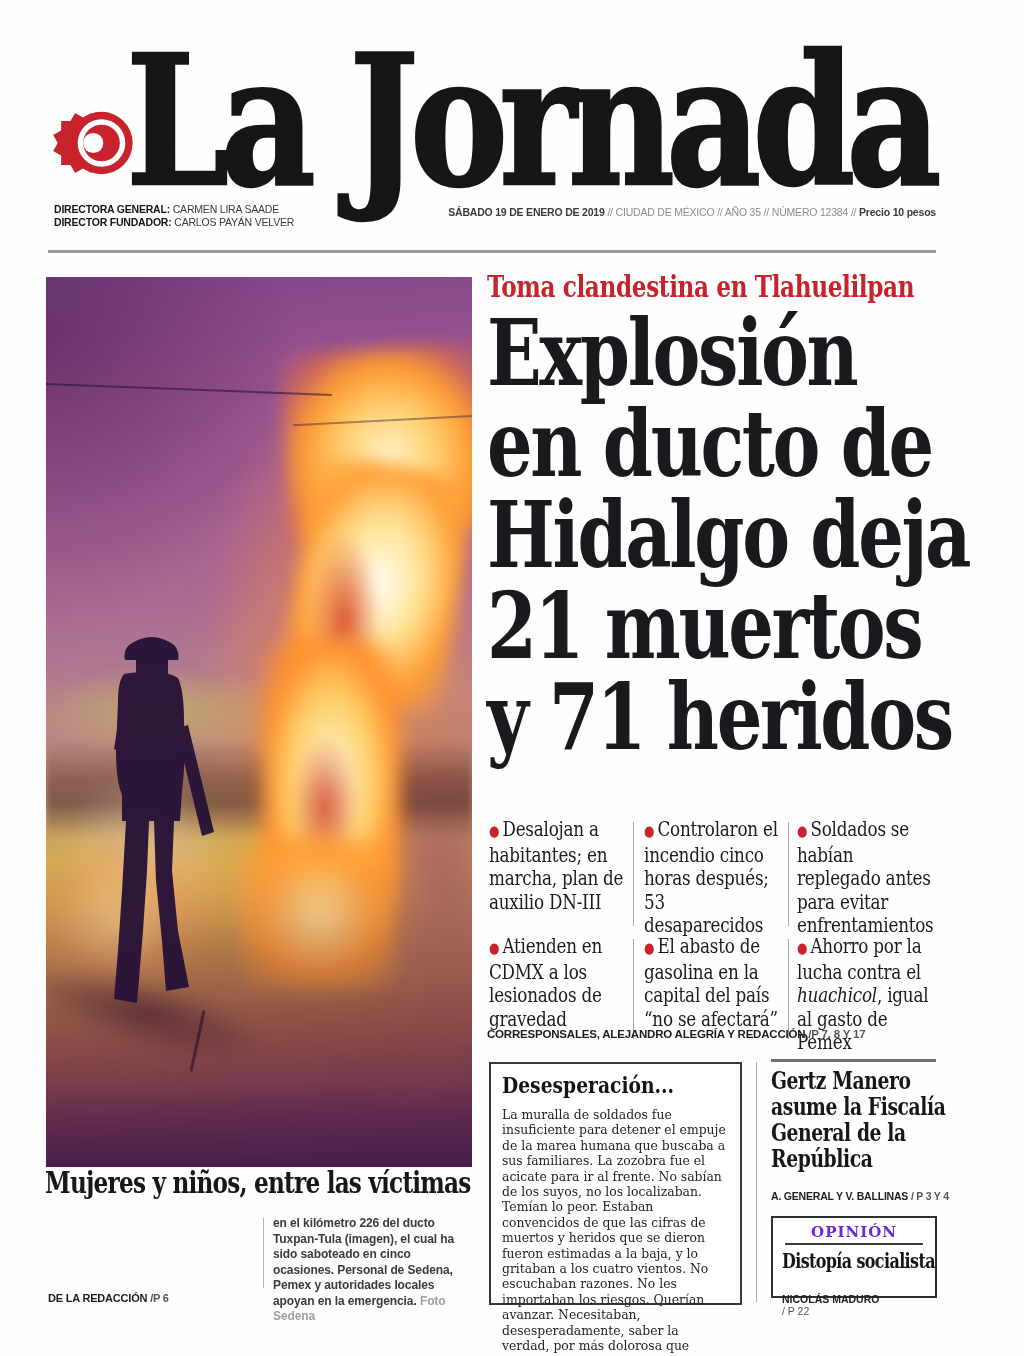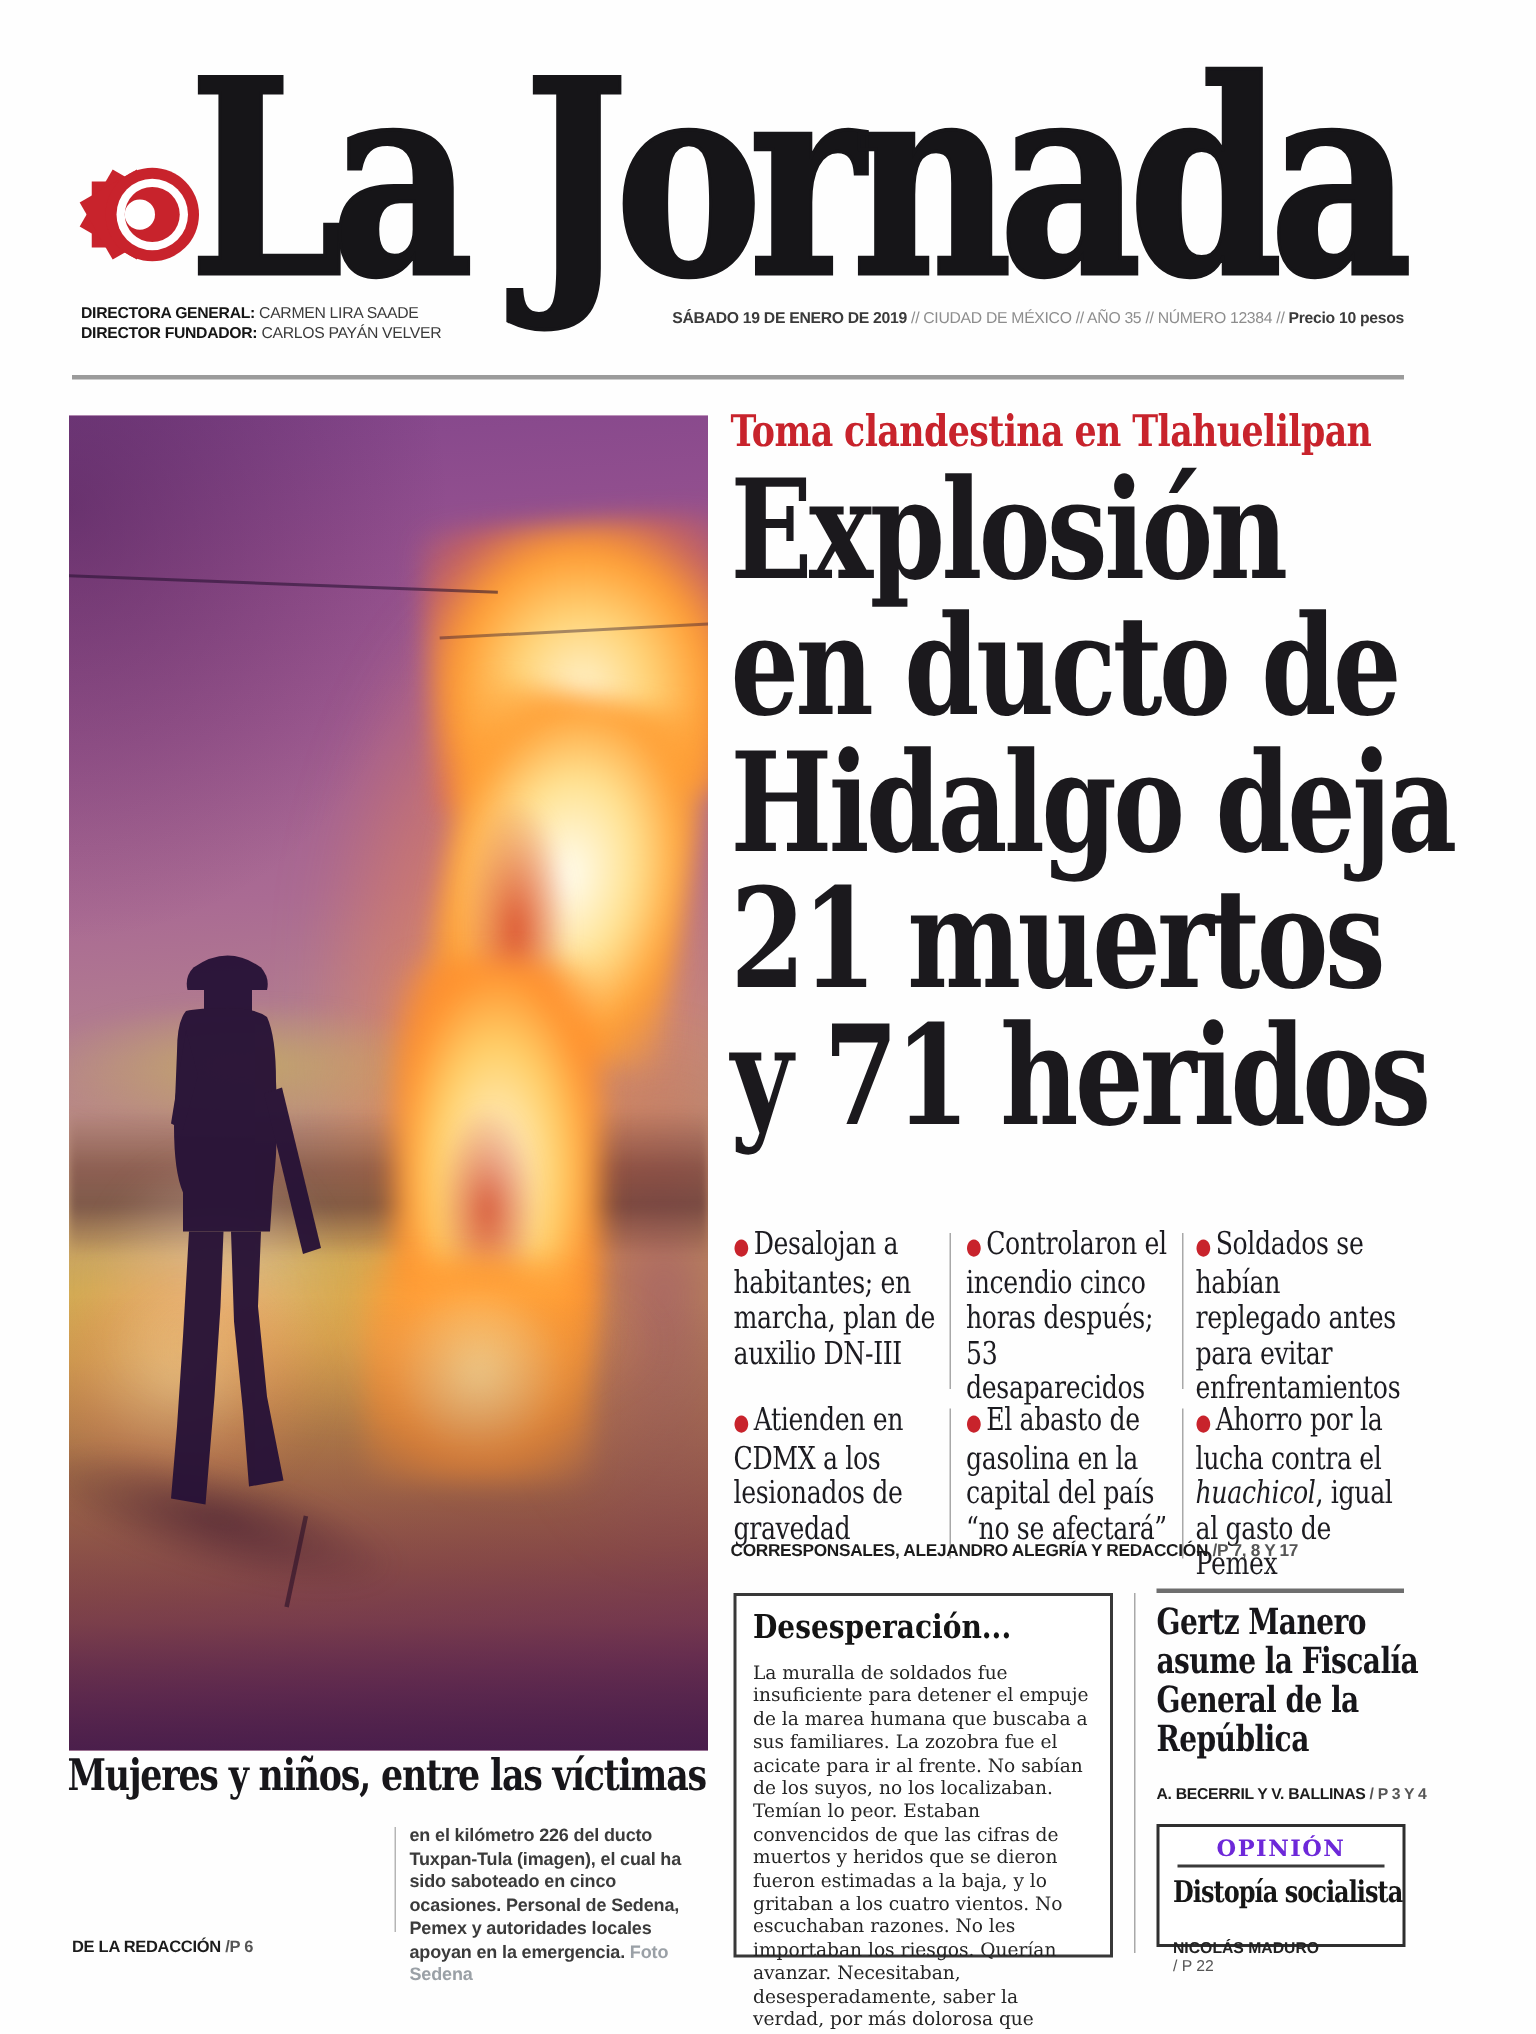--- a/index.html
+++ b/index.html
@@ -235,21 +235,21 @@
   <div class="abs col-div"></div>
 
   <div class="abs right-rule"></div>
   <div class="abs fiscalia-headline">
     <div>Gertz Manero</div>
     <div>asume la Fiscalía</div>
     <div>General de la</div>
     <div>República</div>
   </div>
   <div class="abs byline fiscalia-byline">
-    <span>A. BECERRIL Y V. BALLINAS </span><span class="pages">/ P 3 Y 4</span>
+    <span>A. GENERAL Y V. BALLINAS </span><span class="pages">/ P 3 Y 4</span>
   </div>
 
   <div class="abs opinion-box">
     <div class="opinion-header">OPINIÓN</div>
     <div class="opinion-title">Distopía socialista</div>
     <div class="opinion-author">NICOLÁS MADURO</div>
     <div class="opinion-pages">/ P 22</div>
   </div>
 
   <div class="abs photo-headline">Mujeres y niños, entre las víctimas</div>

